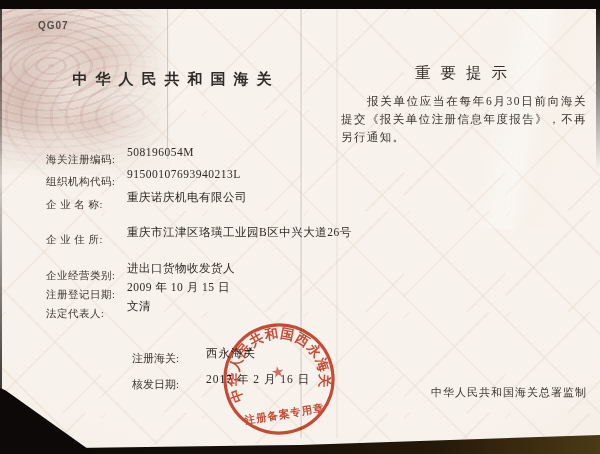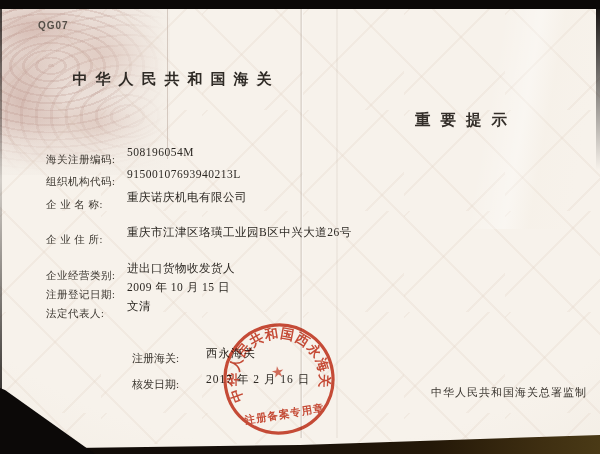--- a/index.html
+++ b/index.html
@@ -60,21 +60,21 @@
   .title{position:absolute;left:28px;top:70px;width:296px;text-align:center;color:#2f2b26;}
   .title-l1{font-size:15px;font-weight:700;letter-spacing:8px;white-space:nowrap;}
   .title-l2{font-size:16.5px;font-weight:700;letter-spacing:4px;margin-top:5px;white-space:nowrap;}
   .frow{position:absolute;left:30px;white-space:nowrap;margin-left:16px;}
   .flbl{display:inline-block;width:72px;font-size:10.5px;color:#3b362f;letter-spacing:.5px;}
   .fval{position:relative;top:-7px;margin-left:5px;font-size:11.5px;color:#2c2823;letter-spacing:.5px;}
   .irow{position:absolute;left:132px;white-space:nowrap;}
   .ilbl{display:inline-block;width:58px;font-size:11px;color:#3b362f;}
   .ival{position:relative;top:-5px;margin-left:12px;font-size:11.5px;color:#2c2823;letter-spacing:1px;}
   .notice-title{position:absolute;left:345px;top:63px;width:232px;text-align:center;
-    font-size:15.5px;font-weight:700;letter-spacing:10px;text-indent:10px;color:#332e29;margin-top:47px;}
+    font-size:15.5px;font-weight:400;letter-spacing:10px;text-indent:10px;color:#332e29;}
   .notice-body{position:absolute;left:341px;top:92px;width:246px;
     font-size:11.5px;line-height:18px;letter-spacing:1.4px;text-indent:26px;color:#38332d;text-align:justify;}
   .footer-line{position:absolute;left:426px;top:385px;width:166px;text-align:center;
     font-size:11px;letter-spacing:1px;color:#38332d;white-space:nowrap;}
   
   .stamp{position:absolute;left:220px;top:320px;width:118px;height:118px;
     mix-blend-mode:multiply;opacity:.92;transform:rotate(-9deg);}
   
   .strip-top{position:absolute;left:0;top:0;width:600px;height:9px;background:#0b0807;}
   .strip-bottom{position:absolute;inset:0;
@@ -137,20 +137,21 @@
     <div class="irow" style="top:348px">
       <span class="ilbl">注册海关:</span>
       <span class="ival">西永海关</span>
     </div>
     <div class="irow" style="top:374px">
       <span class="ilbl">核发日期:</span>
       <span class="ival">2017 年 2 月 16 日</span>
     </div>
 
     <div class="notice-title">重要提示</div>
+    <div class="notice-body">报关单位应当在每年6月30日前向海关提交《报关单位注册信息年度报告》，不再另行通知。</div>
 
     <div class="footer-line">中华人民共和国海关总署监制</div>
 
     <svg class="stamp" viewBox="0 0 118 118">
       <defs>
         <path id="arcPath" d="M 21.8 76.3 A 41 41 0 1 1 96.2 76.3" fill="none"></path>
       </defs>
       <circle cx="59" cy="59" r="54" fill="none" stroke="#c8402a" stroke-width="3.2"></circle>
       <text font-size="13.5" letter-spacing="1" fill="#c8402a" font-family="Liberation Serif, DejaVu Serif, serif" font-weight="700">
         <textPath href="#arcPath" startOffset="50%" text-anchor="middle">中华人民共和国西永海关</textPath>

